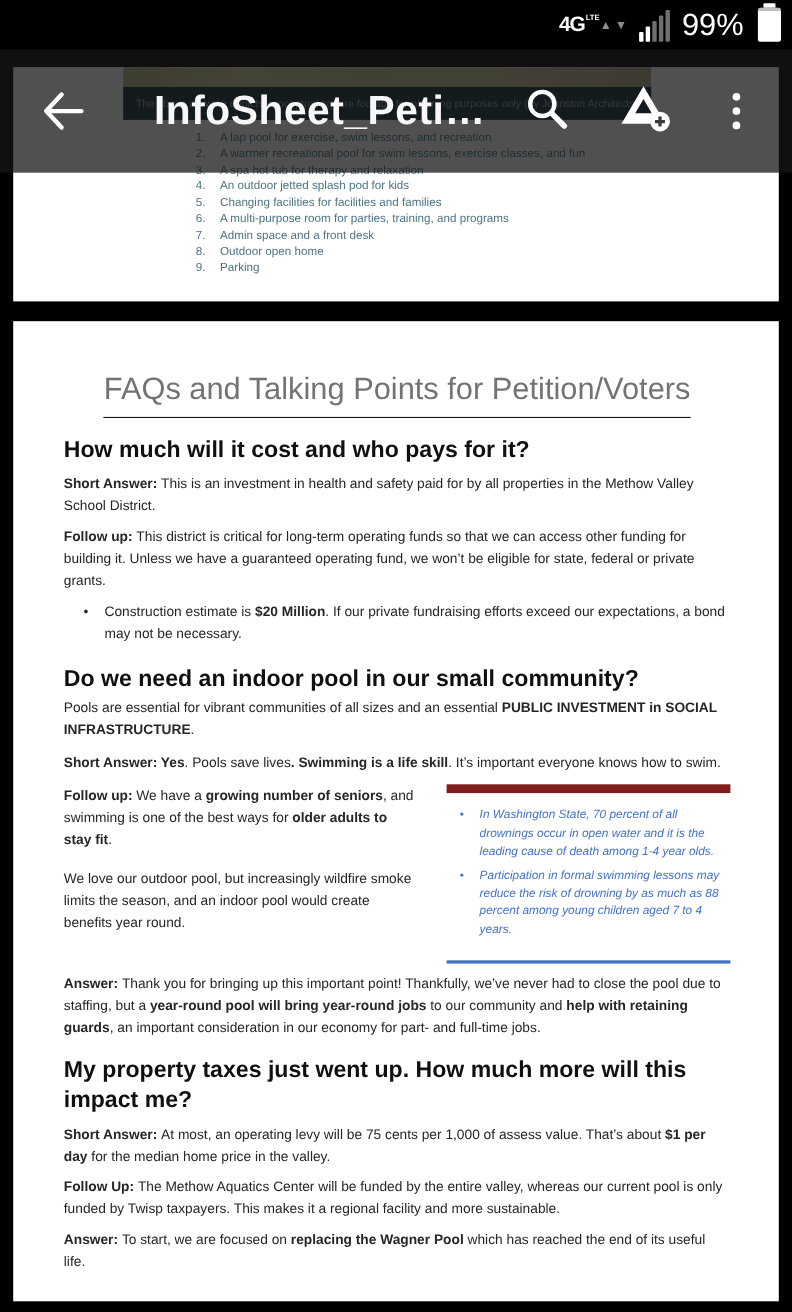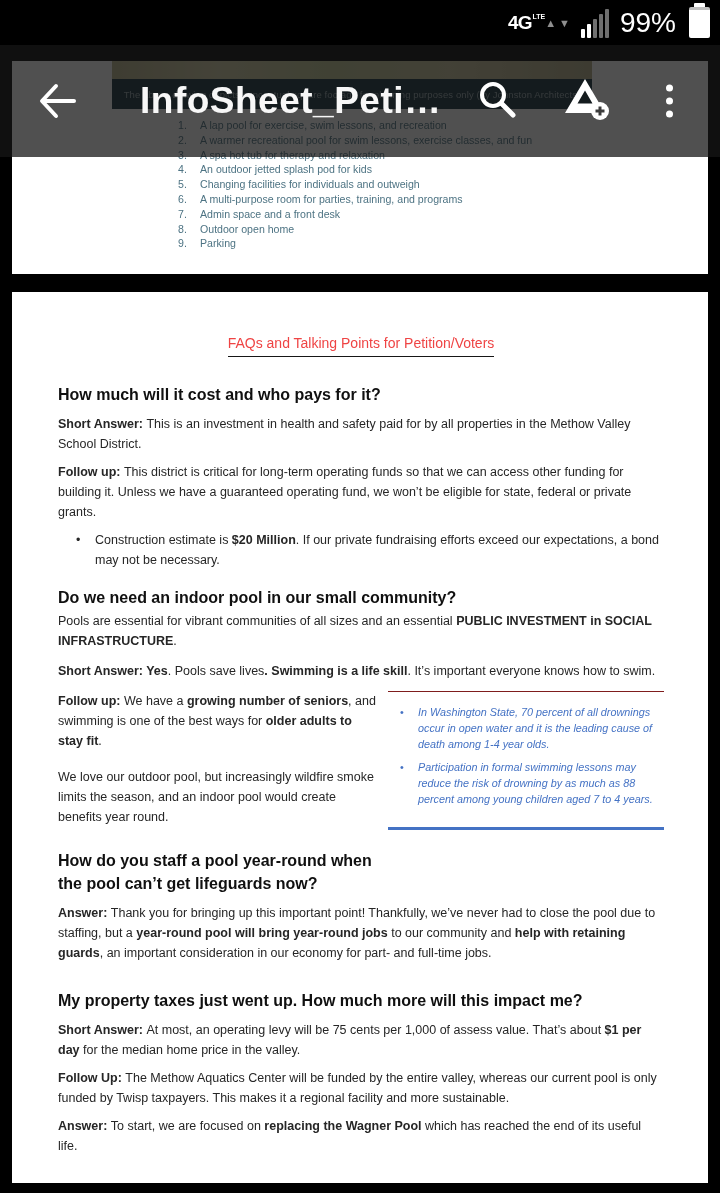--- a/index.html
+++ b/index.html
@@ -44,31 +44,31 @@
   .tb-title{position:absolute;left:140px;top:50%;transform:translateY(-50%);color:#f7f7f7;font-size:37px;font-weight:700;letter-spacing:.5px;white-space:nowrap;}
   .tb-ico{position:absolute;top:50%;transform:translateY(-50%);cursor:pointer;}
   .tb-search{left:476px;}
   .tb-drive{left:564px;}
   .tb-dots{left:666px;display:flex;flex-direction:column;gap:6px;}
   .tb-dots i{width:7px;height:7px;border-radius:50%;background:#fff;}
 
   
   .p2-inner{padding:40px 44px 0 46px;color:#262626;font-size:12.5px;line-height:1.6;}
   .p2-title-wrap{text-align:center;margin-bottom:14px;}
-  .p2-title{display:inline-block;font-size:14px;color:#ef4444;border-bottom:1.6px solid #161616;padding-bottom:2px;}
-  .q{font-weight:700;font-size:16px;color:#101010;margin:28px 0 5px;line-height:1.3;}
+  .p2-title{display:inline-block;font-size:28px;color:#737373;border-bottom:1.6px solid #161616;padding-bottom:2px;}
+  .q{font-weight:700;font-size:21px;color:#101010;margin:15px 0 5px;line-height:1.3;}
   .q.two-line{line-height:1.45;}
   p{margin:8px 0;}
   .blts{margin:2px 0 6px;padding:0;}
   .blts li{list-style:none;position:relative;padding-left:37px;margin:2px 0;}
   .blts li::before{content:"•";position:absolute;left:18px;}
-  .cols{display:flex;gap:12px;margin-top:4px;}
+  .cols{display:flex;gap:30px;margin-top:4px;}
   .col-left{width:318px;flex:none;}
   .col-left p{margin:6px 0 16px;}
-  .callout{flex:1;border-top:1px solid #7f1d1d;border-bottom:3px solid #4472c4;margin-top:6px;padding:12px 8px 14px 2px;align-self:flex-start;}
+  .callout{flex:1;border-top:8px solid #7f1d1d;border-bottom:3px solid #4472c4;margin-top:6px;padding:12px 8px 14px 2px;align-self:flex-start;}
   .callout ul{margin:0;padding:0;}
   .callout li{list-style:none;position:relative;padding-left:28px;margin:0 0 6px;
     color:#4472c4;font-style:italic;font-size:10.8px;line-height:1.5;}
   .callout li::before{content:"•";position:absolute;left:10px;font-style:normal;}
 </style>
 </head>
 <body>
 
 <div class="screen">
 
@@ -99,21 +99,21 @@
   <div class="doc-area">
 
     <div class="page page1">
       <div class="drawing-strip"></div>
       <div class="p1-banner">The above drawing depicts conceptual square footage for planning purposes only (by Johnston Architects)</div>
       <ol class="feature-list">
         <li>A lap pool for exercise, swim lessons, and recreation</li>
         <li>A warmer recreational pool for swim lessons, exercise classes, and fun</li>
         <li>A spa hot tub for therapy and relaxation</li>
         <li>An outdoor jetted splash pod for kids</li>
-        <li>Changing facilities for individuals and outweigh</li>
+        <li>Changing facilities for facilities and families</li>
         <li>A multi-purpose room for parties, training, and programs</li>
         <li>Admin space and a front desk</li>
         <li>Outdoor open home</li>
         <li>Parking</li>
       </ol>
     </div>
 
     <div class="page page2">
       <div class="p2-inner">
         <div class="p2-title-wrap">
@@ -137,24 +137,20 @@
             <p><span>We love our outdoor pool, but increasingly wildfire smoke limits the season, and an indoor pool would create benefits year round.</span></p>
           </div>
           <div class="callout">
             <ul>
               <li>In Washington State, 70 percent of all drownings occur in open water and it is the leading cause of death among 1-4 year olds.</li>
               <li>Participation in formal swimming lessons may reduce the risk of drowning by as much as 88 percent among young children aged 7 to 4 years.</li>
             </ul>
           </div>
         </div>
 
-        <div class="q two-line" style="margin-top:6px;">
-          <div>How do you staff a pool year-round when</div>
-          <div>the pool can’t get lifeguards now?</div>
-        </div>
         <p><span style="font-weight: 700;">Answer: </span><span>Thank you for bringing up this important point! Thankfully, we’ve never had to close the pool due to staffing, but a </span><span style="font-weight: 700;">year-round pool will bring year-round jobs</span><span> to our community and </span><span style="font-weight: 700;">help with retaining guards</span><span>, an important consideration in our economy for part- and full-time jobs.</span></p>
 
         <div class="q">My property taxes just went up. How much more will this impact me?</div>
         <p><span style="font-weight: 700;">Short Answer: </span><span>At most, an operating levy will be 75 cents per 1,000 of assess value. That’s about </span><span style="font-weight: 700;">$1 per day</span><span> for the median home price in the valley.</span></p>
         <p><span style="font-weight: 700;">Follow Up: </span><span>The Methow Aquatics Center will be funded by the entire valley, whereas our current pool is only funded by Twisp taxpayers. This makes it a regional facility and more sustainable.</span></p>
 
         <p><span style="font-weight: 700;">Answer: </span><span>To start, we are focused on </span><span style="font-weight: 700;">replacing the Wagner Pool</span><span> which has reached the end of its useful life.</span></p>
 
       </div>
     </div>

